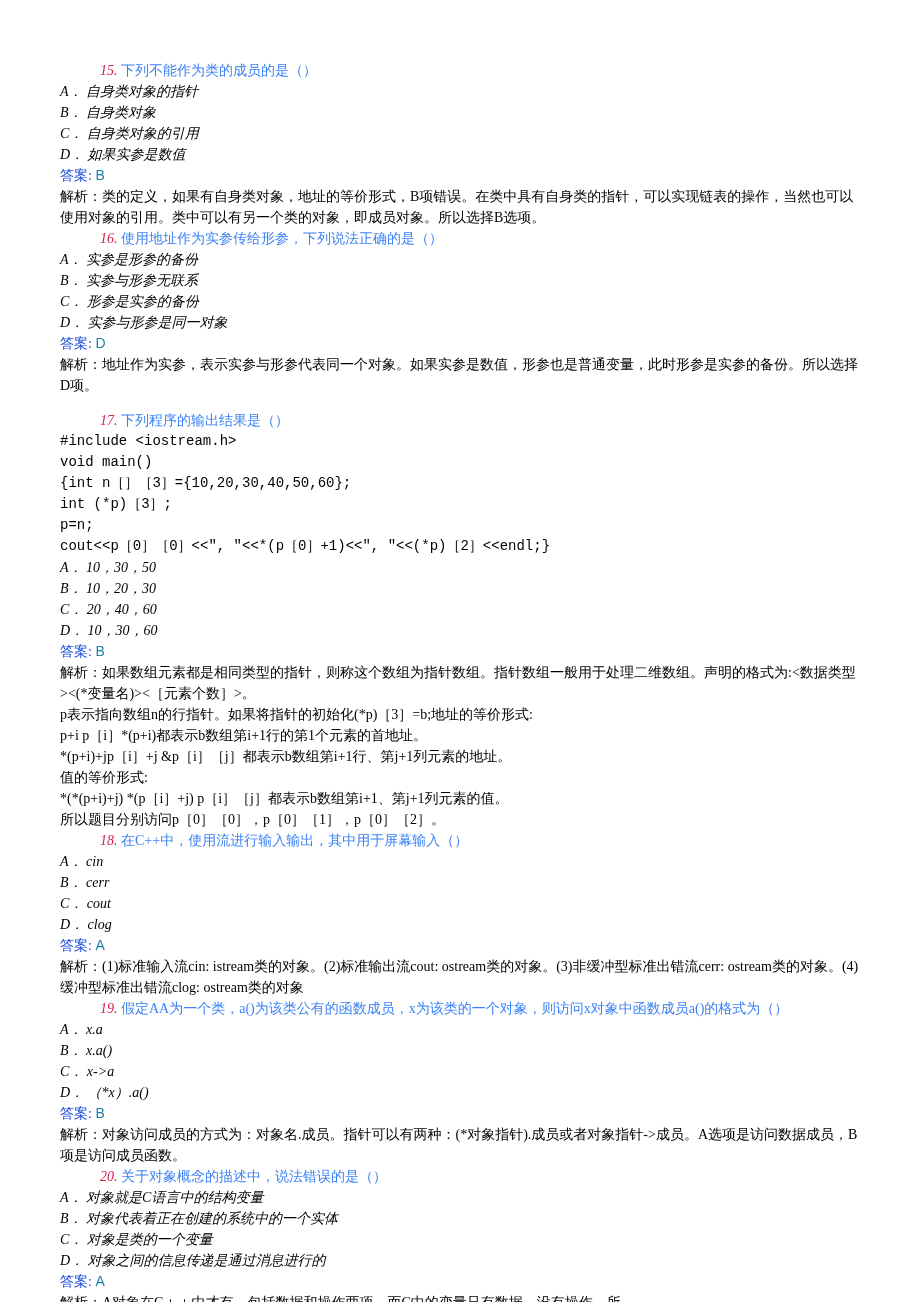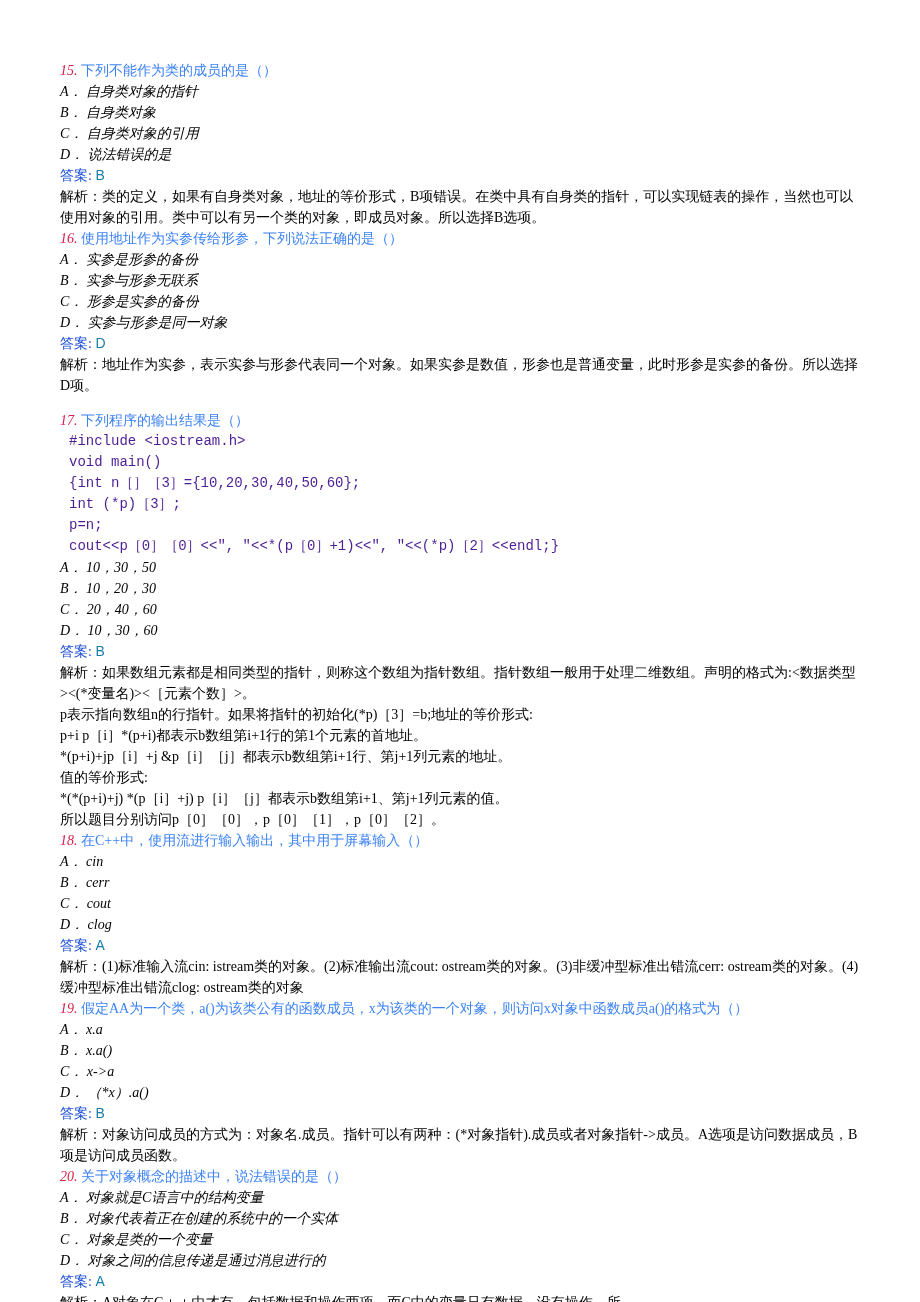--- a/index.html
+++ b/index.html
@@ -5,37 +5,37 @@
   body {
     font-family: "SimSun", "宋体", serif;
     font-size: 14px;
     line-height: 1.5;
     margin: 0;
     padding: 60px 60px 40px 60px;
     background: #fff;
     color: #000;
     width: 800px;
   }
-  .qnum { color: #d6204b; font-style: italic; display: inline; }
+  .qnum { color: #d6204b; font-style: italic; display: inline; margin-left: 40px; }
   .qtext { color: #3b82f6; display: inline; }
   .opt { font-style: italic; }
   .ans-label { color: #1d4ed8; }
   .ans-val { color: #1a7fa8; font-family: Arial, sans-serif; }
-  .code { font-family: "Courier New", monospace; white-space: pre; color: #4c1d95; margin-left: 9px; }
+  .code { font-family: "Courier New", monospace; white-space: pre; color: #000000; }
   .expl { color: #000; }
   p { margin: 0; }
 </style>
 </head>
 <body>
 
 <p><span class="qnum">15.</span><span class="qtext"> 下列不能作为类的成员的是（）</span></p>
 <p class="opt">A． 自身类对象的指针</p>
 <p class="opt">B． 自身类对象</p>
 <p class="opt">C． 自身类对象的引用</p>
-<p class="opt">D． 说法错误的是</p>
+<p class="opt">D． 如果实参是数值</p>
 <p><span class="ans-label">答案: </span><span class="ans-val">B</span></p>
 <p class="expl">解析：类的定义，如果有自身类对象，地址的等价形式，B项错误。在类中具有自身类的指针，可以实现链表的操作，当然也可以使用对象的引用。类中可以有另一个类的对象，即成员对象。所以选择B选项。</p>
 
 <p><span class="qnum">16.</span><span class="qtext"> 使用地址作为实参传给形参，下列说法正确的是（）</span></p>
 <p class="opt">A． 实参是形参的备份</p>
 <p class="opt">B． 实参与形参无联系</p>
 <p class="opt">C． 形参是实参的备份</p>
 <p class="opt">D． 实参与形参是同一对象</p>
 <p><span class="ans-label">答案: </span><span class="ans-val">D</span></p>
 <p class="expl">解析：地址作为实参，表示实参与形参代表同一个对象。如果实参是数值，形参也是普通变量，此时形参是实参的备份。所以选择D项。</p>

